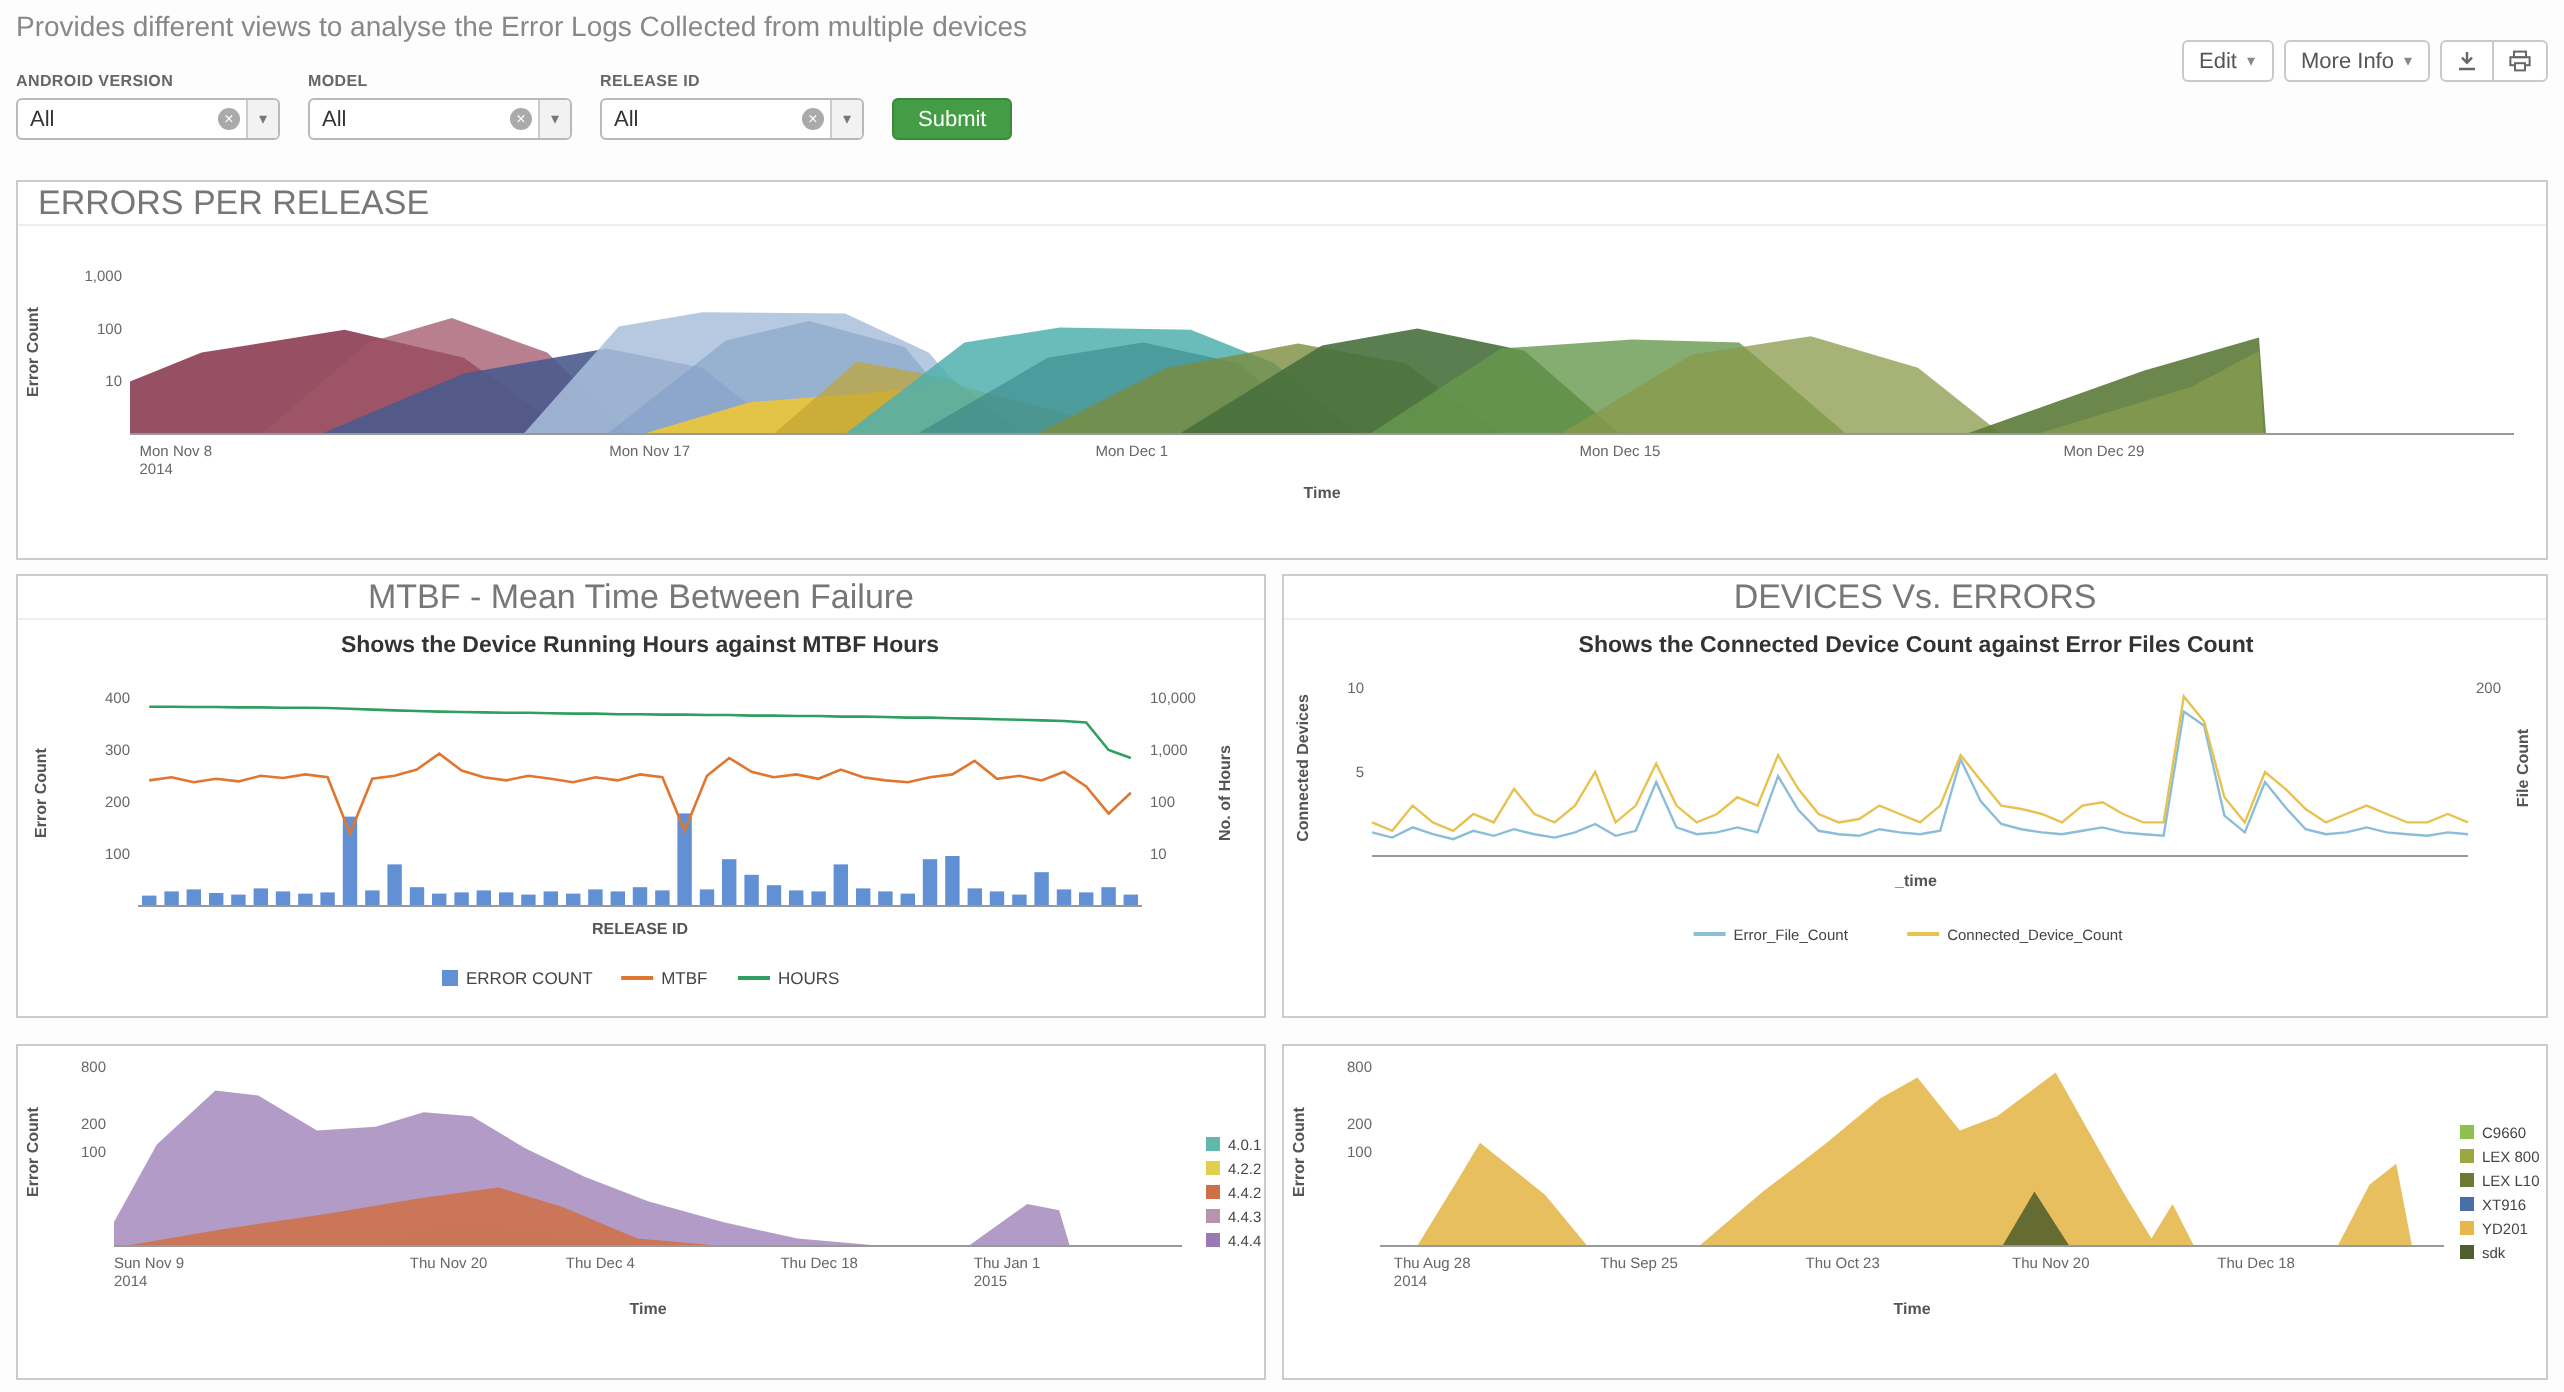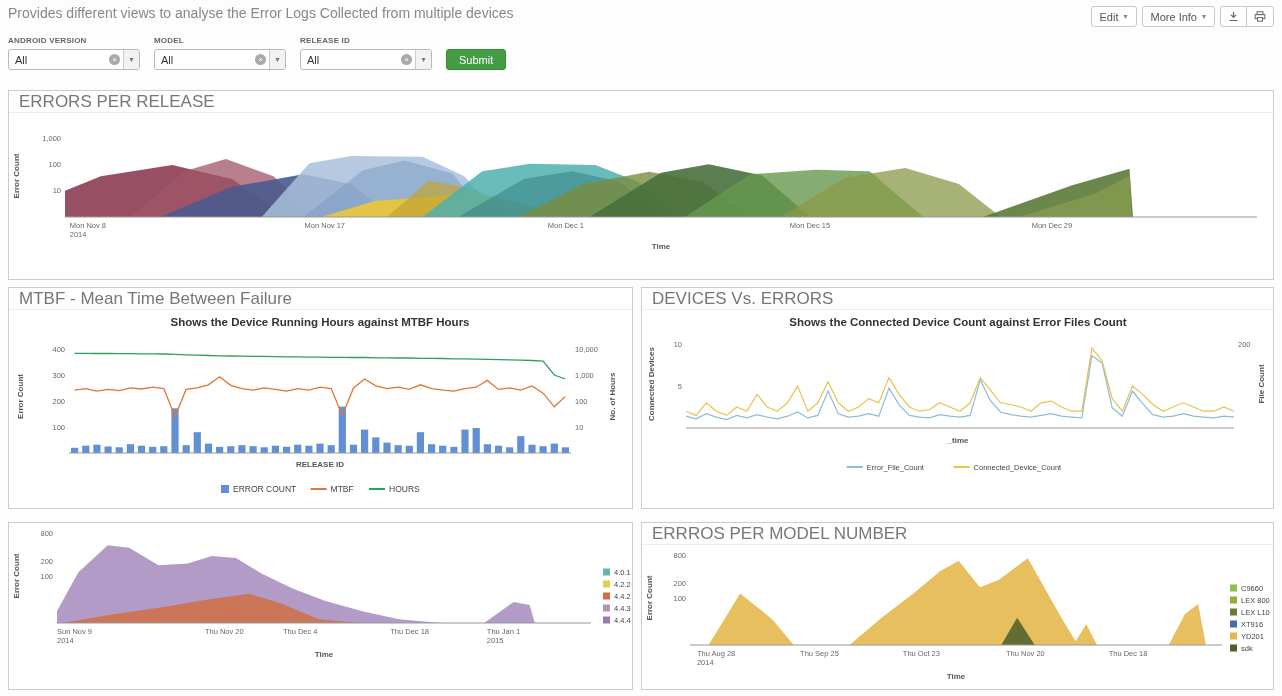--- a/index.html
+++ b/index.html
@@ -1,37 +1,37 @@
 <!DOCTYPE html>
 <html><head>
 <meta charset="utf-8">
 <style>
   *{box-sizing:border-box;margin:0;padding:0}
   html,body{width:1282px;height:696px;overflow:hidden}
   body{font-family:"Liberation Sans",sans-serif;background:#fdfdfd;color:#333;position:relative}
   .hdr{position:absolute;left:8px;top:4px}
   .hdr h1{font-size:16px;font-weight:normal;color:#444}
   .hdr p{font-size:14px;color:#888;margin-top:1px}
-  .toolbar{position:absolute;right:8px;top:6px;display:flex;gap:5px;align-items:center}
+  .toolbar{position:absolute;right:8px;top:20px;display:flex;gap:5px;align-items:center}
   .btn{display:inline-flex;align-items:center;gap:5px;height:21px;padding:0 8px;background:#fff;border:1px solid #c9c9c9;border-radius:3px;font-size:11px;color:#555;font-family:inherit;cursor:pointer}
   .caret{font-size:8px;color:#888}
   .btn-group{display:flex}
   .btn-group .btn{border-radius:0;margin-left:-1px;padding:0 7px}
   .btn-group .btn:first-child{border-radius:3px 0 0 3px;margin-left:0}
   .btn-group .btn:last-child{border-radius:0 3px 3px 0}
   .filters{position:absolute;left:8px;top:36px;display:flex;gap:14px;align-items:flex-end}
   .filter label{display:block;font-size:8px;font-weight:bold;color:#666;letter-spacing:.2px;margin-bottom:4px}
   .select{width:132px;height:21px;border:1px solid #b9b9b9;border-radius:3px;background:#fff;display:flex;align-items:center;font-size:11px;cursor:pointer}
   .sel-val{flex:1;padding-left:6px;color:#333}
   .clear{width:11px;height:11px;border-radius:50%;background:#aaa;color:#fff;font-size:8px;line-height:11px;text-align:center;margin-right:3px;flex:0 0 auto}
   .dd{width:16px;align-self:stretch;border-left:1px solid #ccc;background:#f2f2f2;color:#777;font-size:8px;display:flex;align-items:center;justify-content:center;border-radius:0 2px 2px 0}
   .submit{height:21px;padding:0 12px;background:#449d44;border:1px solid #3a8a3a;border-radius:3px;color:#fff;font-size:11px;font-family:inherit;cursor:pointer}
   .panel{position:absolute;background:#fff;border:1px solid #ccc}
   .panel-h{height:22px;line-height:21px;padding:0 10px;font-size:17px;color:#777;border-bottom:1px solid #eee;white-space:nowrap}
-  .panel-h.center{text-align:left}
+  .panel-h.center{text-align:center}
   #p1{left:8px;top:90px;width:1266px;height:190px}
   #p2{left:8px;top:287px;width:625px;height:222px}
   #p3{left:641px;top:287px;width:633px;height:222px}
   #p4{left:8px;top:522px;width:625px;height:168px}
   #p5{left:641px;top:522px;width:633px;height:168px}
   svg{display:block}
   svg text{font-family:"Liberation Sans",sans-serif}
   .tick{font-size:7.5px;fill:#666}
   .axlabel{font-size:8px;font-weight:bold;fill:#555}
   .ctitle{font-size:11.5px;font-weight:bold;fill:#333}
@@ -248,21 +248,20 @@
       <rect x="594" y="69.5" width="7" height="7" fill="#cf6f45"></rect>
       <text x="605" y="76" class="lgs">4.4.2</text>
       <rect x="594" y="81.5" width="7" height="7" fill="#b793ad"></rect>
       <text x="605" y="88" class="lgs">4.4.3</text>
       <rect x="594" y="93.5" width="7" height="7" fill="#9a7ab5"></rect>
       <text x="605" y="100" class="lgs">4.4.4</text>
     </svg>
 </div>
 
 <div class="panel" id="p5">
-  <div class="panel-h">ERRROS PER MODEL NUMBER</div>
   <svg id="chart-model" width="631" height="144">
       <text x="44" y="13.054770611378643" text-anchor="end" class="tick">800</text>
       <text x="44" y="41.35159020379288" text-anchor="end" class="tick">200</text>
       <text x="44" y="55.5" text-anchor="end" class="tick">100</text>
       <polygon points="66.6,100.0 66.6,100.0 87.9,65.2 98.0,48.4 130.5,74.4 151.7,100.0 207.6,100.0 239.5,72.8 271.4,48.4 298.0,26.3 316.7,15.8 337.9,42.2 356.6,35.1 385.8,13.3 407.1,51.1 420.4,74.4 433.7,96.3 444.3,79.0 455.0,100.0 468.3,100.0 526.8,100.0 542.8,69.3 556.1,58.9 564.0,100.0 564.0,100.0" fill="#e6b84c" fill-opacity="0.9"></polygon>
       <polygon points="359.2,100.0 359.2,100.0 375.2,72.8 392.7,100.0 392.7,100.0" fill="#55632e" fill-opacity="0.9"></polygon>
       <line x1="48" y1="100" x2="580" y2="100" stroke="#999"></line>
       <text x="54.916" y="111" class="tick">Thu Aug 28</text>
       <text x="54.916" y="120" class="tick">2014</text>
       <text x="158.124" y="111" class="tick">Thu Sep 25</text>

